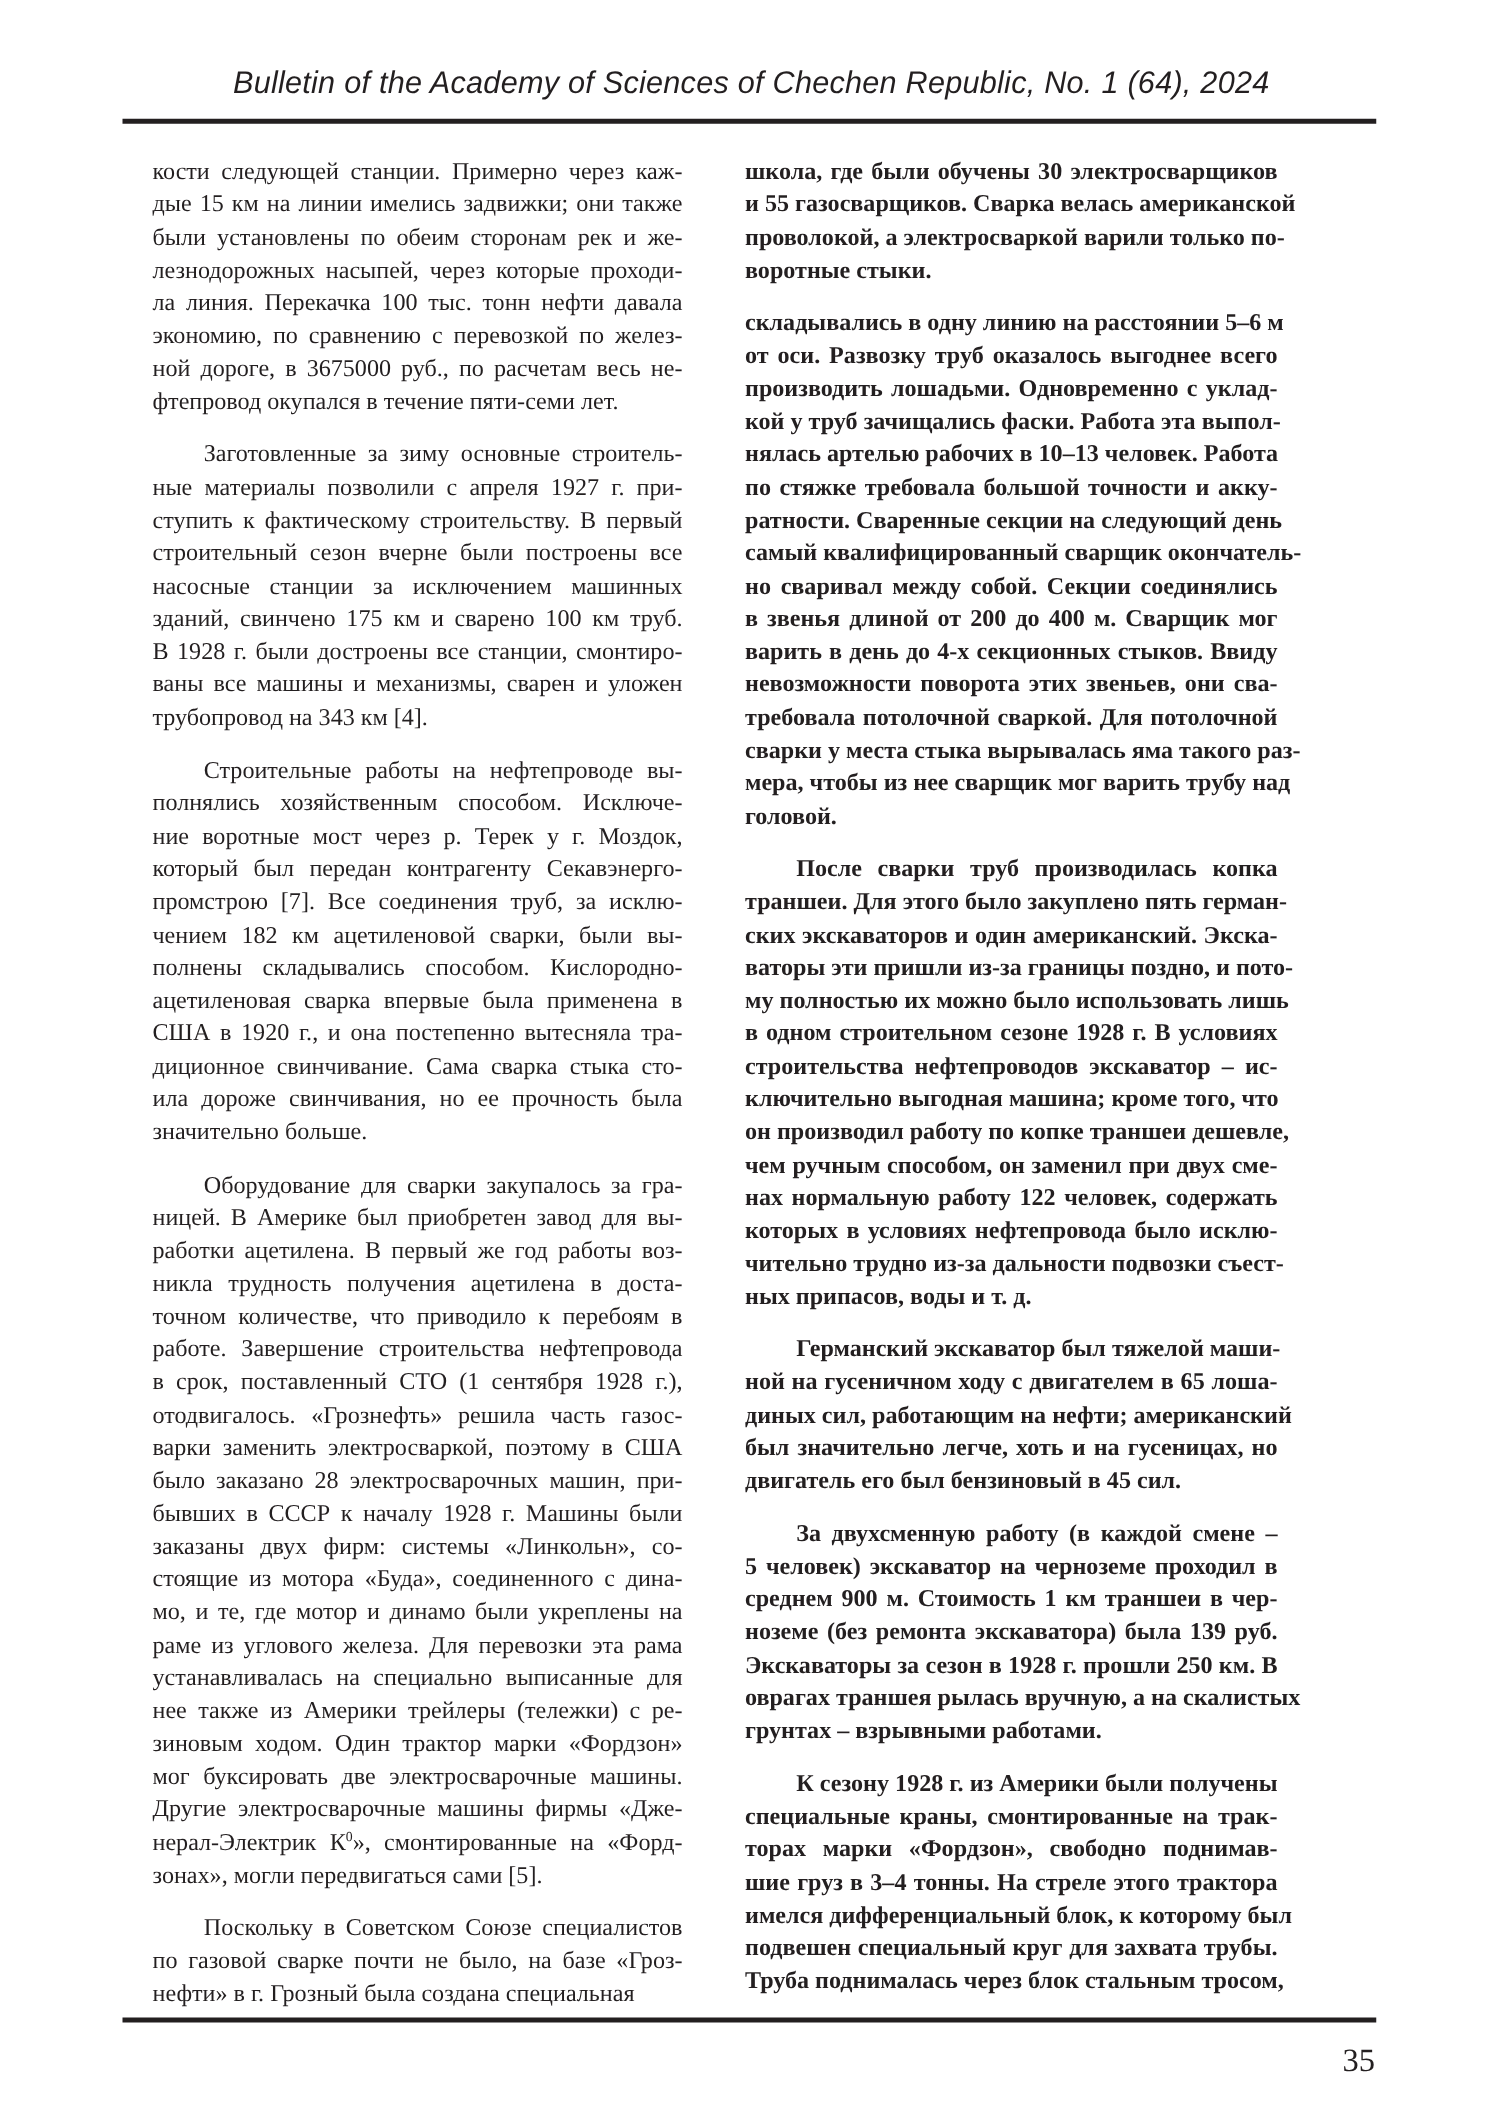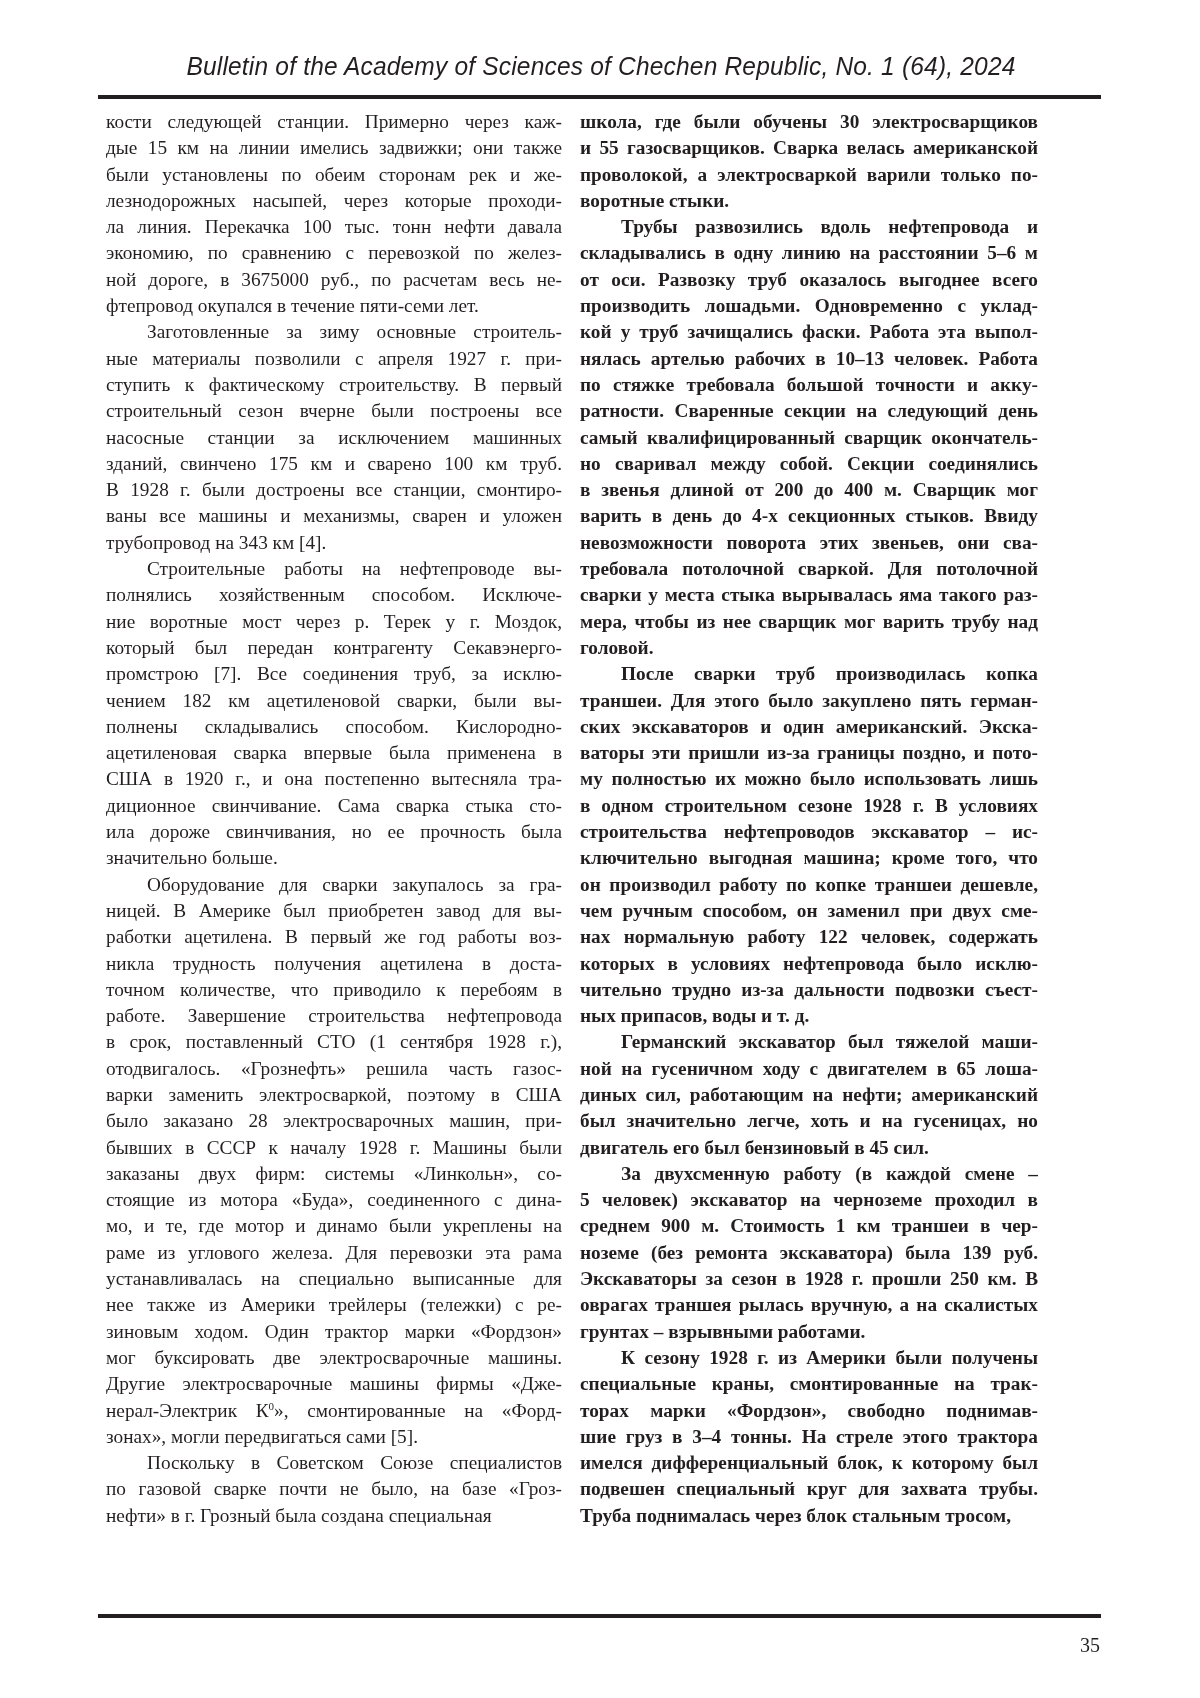--- a/index.html
+++ b/index.html
@@ -12,26 +12,26 @@
   .rule { position: absolute; left: 98px; width: 1003px; height: 4px; background: #231f20; }
   .rule-top { top: 95px; }
   .rule-bottom { top: 1614px; }
   .col {
     position: absolute; top: 109px; width: 456px;
     font-family: "Liberation Serif", serif; font-size: 19.3px; line-height: 26.3px;
     text-align: justify; hyphens: manual;
   }
   .col-left { left: 106px; }
   .col-right { left: 580px; width: 458px; font-weight: bold; }
-  .col p { margin: 0; }
+  .col p { margin: 16px; }
   .line { display: block; text-align: justify; text-align-last: justify; white-space: nowrap; }
   .line.last { text-align-last: left; }
   .page-number {
     position: absolute; right: 100px; top: 1634px;
-    font-family: "Liberation Serif", serif; font-size: 20px; color: #231f20;
+    font-family: "Liberation Serif", serif; font-size: 26px; color: #231f20;
   }
   sup { font-size: 11px; line-height: 0; vertical-align: 7px; }
 </style>
 </head>
 <body>
 
 <div class="header-title">Bulletin of the Academy of Sciences of Chechen Republic, No. 1 (64), 2024</div>
 <div class="rule rule-top"></div>
 
 <div class="col col-left" id="col-left">
@@ -101,21 +101,20 @@
     </p>
   </div>
 <div class="col col-right" id="col-right">
     <p>
       <span class="line">школа, где были обучены 30 электросварщиков</span>
       <span class="line">и 55 газосварщиков. Сварка велась американской</span>
       <span class="line">проволокой, а электросваркой варили только по-</span>
       <span class="line last">воротные стыки.</span>
     </p>
     <p>
-      <span class="line" style="text-indent: 41px;">Трубы развозились вдоль нефтепровода и</span>
       <span class="line">складывались в одну линию на расстоянии 5–6 м</span>
       <span class="line">от оси. Развозку труб оказалось выгоднее всего</span>
       <span class="line">производить лошадьми. Одновременно с уклад-</span>
       <span class="line">кой у труб зачищались фаски. Работа эта выпол-</span>
       <span class="line">нялась артелью рабочих в 10–13 человек. Работа</span>
       <span class="line">по стяжке требовала большой точности и акку-</span>
       <span class="line">ратности. Сваренные секции на следующий день</span>
       <span class="line">самый квалифицированный сварщик окончатель-</span>
       <span class="line">но сваривал между собой. Секции соединялись</span>
       <span class="line">в звенья длиной от 200 до 400 м. Сварщик мог</span>

